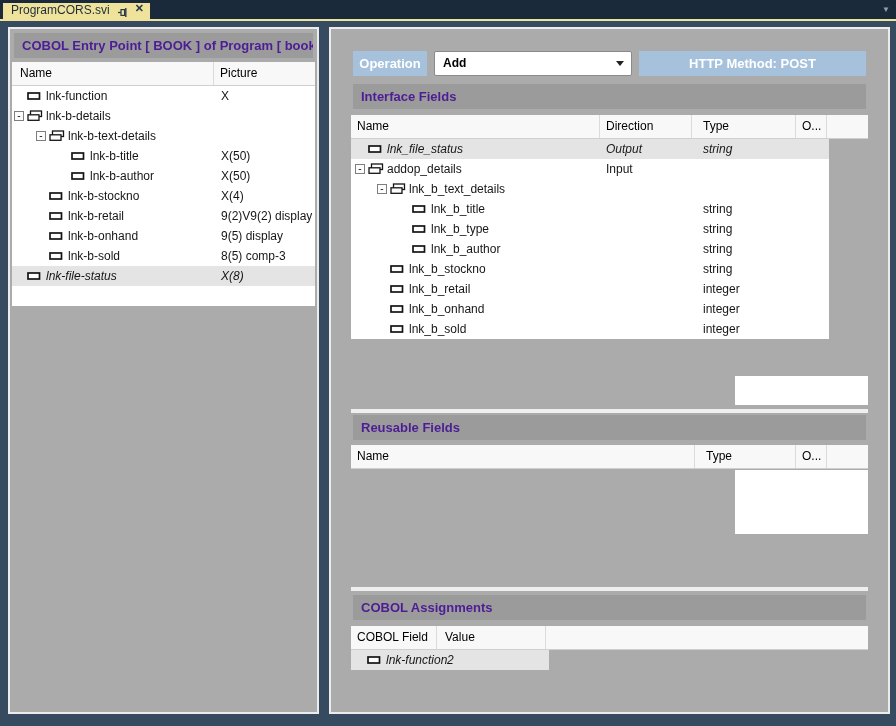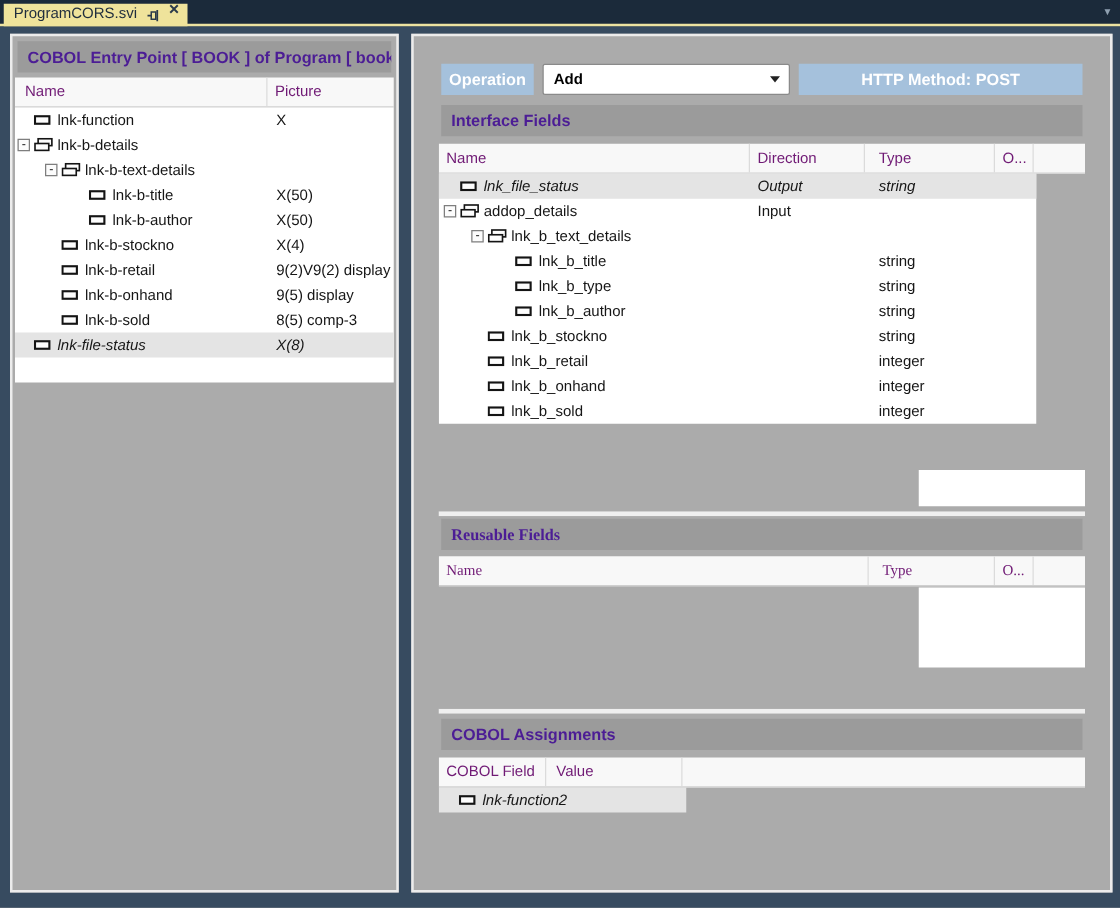--- a/index.html
+++ b/index.html
@@ -19,21 +19,21 @@
   
   .pane{position:absolute;top:27px;height:687px;background:#ABABAB;border:2px solid #ECECEC;}
   .pane.left{left:8px;width:311px;padding:2px;}
   .pane.right{left:329px;width:561px;padding:20px;display:flex;flex-direction:column;}
 
   .barTitle{height:25px;background:#9B9B9B;color:#4c1d95;font-size:13px;font-weight:bold;
     line-height:25px;padding-left:8px;margin:2px;white-space:nowrap;overflow:hidden;}
 
   
   .ghead{display:flex;height:24px;background:#F8F8F8;border-bottom:1px solid #CFCFCF;}
-  .gcell{font-size:12px;color:#701a75;line-height:23px;padding-left:6px;
+  .gcell{font-size:12px;color:#000000;line-height:23px;padding-left:6px;
     border-right:1px solid #DBDBDB;white-space:nowrap;overflow:hidden;}
   .gcell.fill{flex:1;border-right:none;}
 
   
   .tree{background:#FFFFFF;}
   .trow{position:relative;height:20px;font-size:12px;color:#161616;}
   .trow.sel{background:#E4E4E4;font-style:italic;}
   .tname,.tcell{position:absolute;top:0;line-height:20px;white-space:nowrap;}
   .expander{position:absolute;top:5px;width:10px;height:10px;background:#FCFCFC;
     border:1px solid #7E7E7E;font-size:10px;line-height:7px;text-align:center;color:#111;}
@@ -51,21 +51,21 @@
   .httpLabel{flex:1;}
   .combo{width:198px;height:25px;background:#FFFFFF;border:1px solid #8A8A8A;border-radius:2px;
     display:flex;align-items:center;font-size:12px;font-weight:bold;color:#000;
     padding-left:8px;position:relative;}
   .combo .arrow{position:absolute;right:7px;top:9px;width:0;height:0;
     border-left:4px solid transparent;border-right:4px solid transparent;border-top:5px solid #222;}
 
   
   .section{position:relative;background:#ABABAB;overflow:hidden;}
   #sec-interface{height:327px;}
-  #sec-reusable{height:154px;font-family:Liberation Serif, serif;}
+  #sec-reusable{height:174px;}
   #sec-cobol{flex:1;}
   .sep{height:4px;background:#EFEFEF;}
   .whiteblock{position:absolute;right:0;width:133px;background:#FFFFFF;}
   #if-white{top:294px;height:29px;}
   #ru-white{top:57px;height:64px;}
   #if-tree{width:478px;}
   #cobol-tree{background:transparent;}
   #cobol-tree .trow{width:198px;}
 </style>
 </head>

